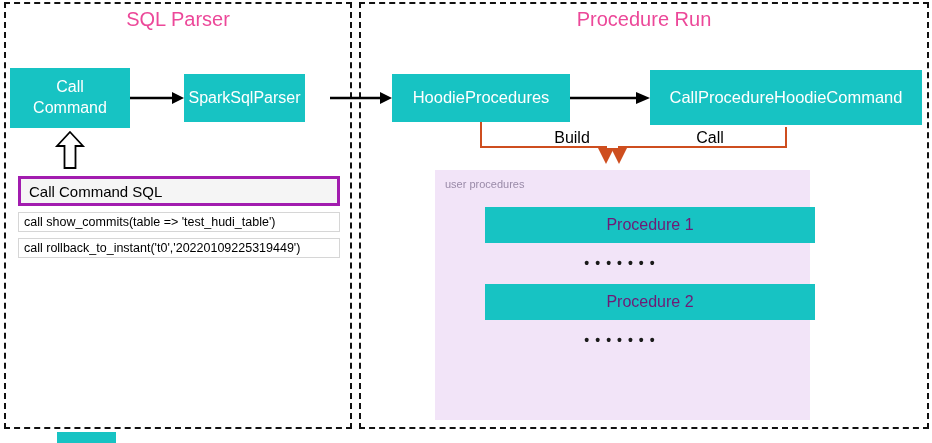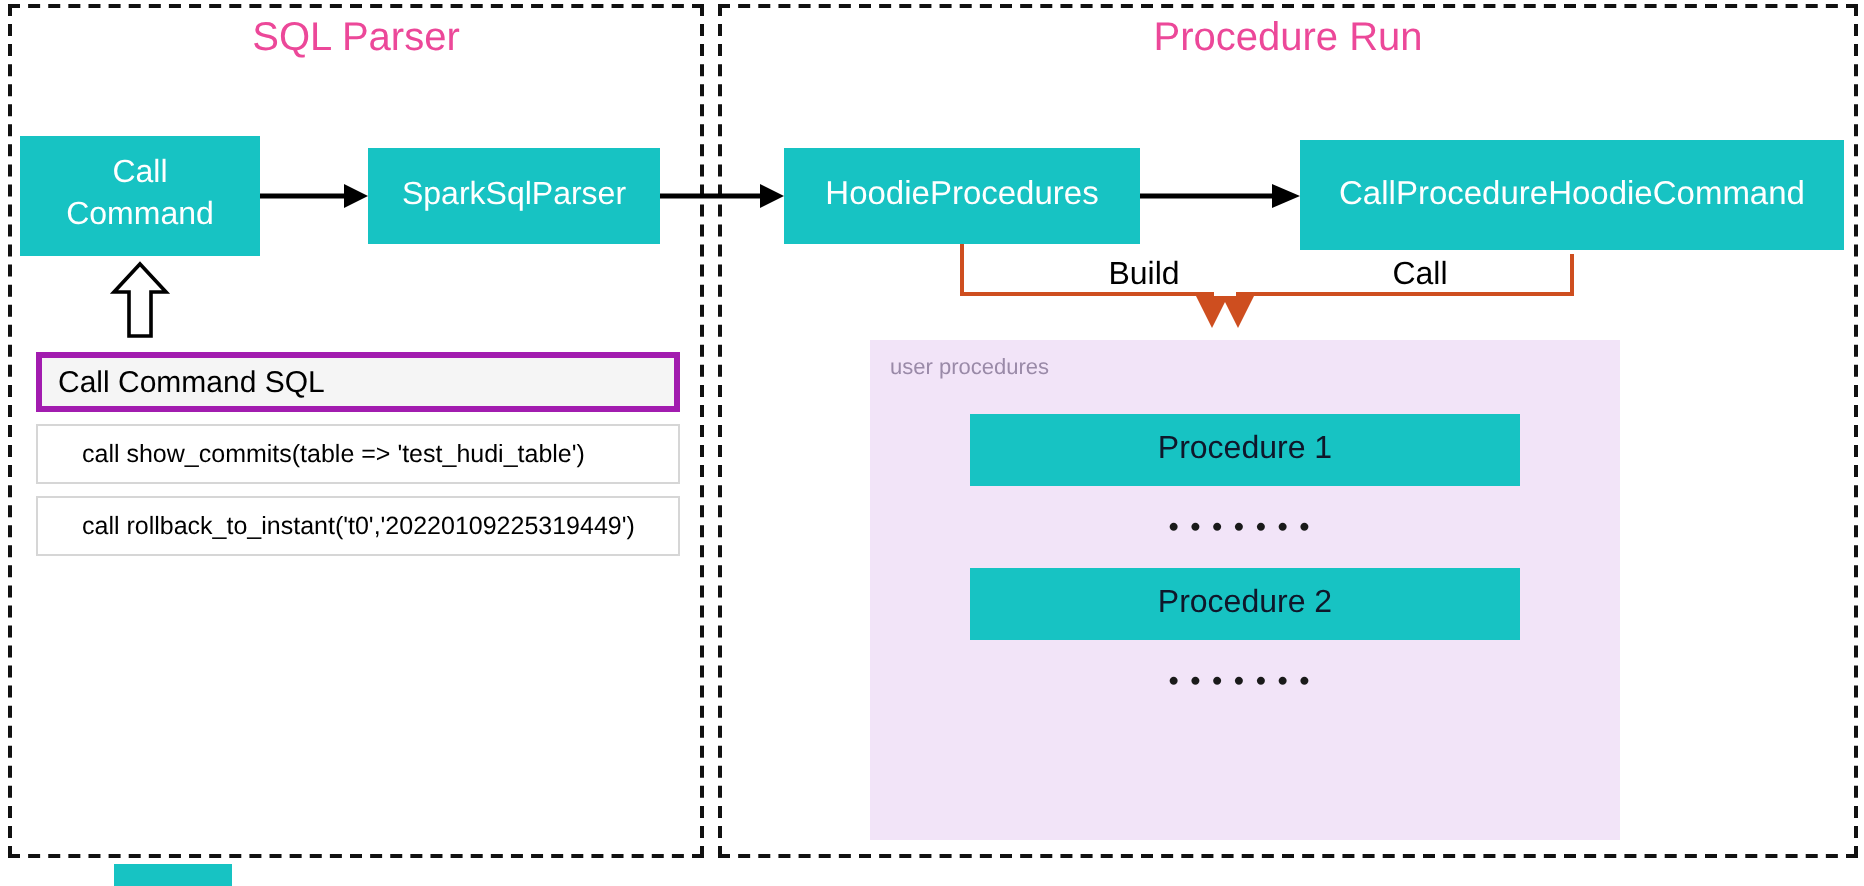--- a/index.html
+++ b/index.html
@@ -11,42 +11,42 @@
   .sect-right { left:359px; top:2px; width:570px; height:427px; }
 
   .title { position:absolute; font-size:20px; color:#ec4899; text-align:center; font-weight:400; }
   .title-left  { left:4px;   top:8px; width:348px; }
   .title-right { left:359px; top:8px; width:570px; }
 
   .tealbox { position:absolute; background:var(--teal,#17C3C3); color:#fff;
              display:flex; align-items:center; justify-content:center;
              text-align:center; font-size:16px; line-height:1.3; }
   .call-command { left:10px;  top:68px; width:120px; height:60px; white-space:pre-line; }
-  .spark        { left:184px; top:74px; width:146px; height:48px; }
+  .spark        { left:184px; top:74px; width:121px; height:48px; }
   .hoodie       { left:392px; top:74px; width:178px; height:48px; font-size:16.5px; }
   .callproc     { left:650px; top:70px; width:272px; height:55px; font-size:16.5px; }
 
   svg.abs { position:absolute; overflow:visible; }
 
   .sqlpanel { position:absolute; left:18px; top:176px; width:322px; }
   .sqlhead  { background:#F5F5F5; border:3px solid #a21caf; height:30px;
               display:flex; align-items:center; padding-left:8px; font-size:15px; color:#000; }
-  .sqlline  { background:#fff; border:1px solid #D6D6D6; height:30px;
-              display:flex; align-items:center; padding-left:22px; font-size:12.5px;
+  .sqlline  { background:#fff; border:1px solid #D6D6D6; height:20px;
+              display:flex; align-items:center; padding-left:5px; font-size:12.5px;
               color:#000; margin-top:6px; white-space:nowrap; }
 
   .conlabel { position:absolute; font-size:16px; color:#000; width:44px; text-align:center; }
   .build { left:550px; top:129px; }
   .call  { left:688px; top:129px; }
 
   .lavender { position:absolute; left:435px; top:170px; width:375px; height:250px;
               background:var(--lavender,#F2E4F8);padding-left:24px; }
   .userproc-label { position:absolute; left:10px; top:8px; font-size:11px; color:#9a8aa8; }
-  .proc { position:absolute; left:50px; width:275px; height:36px; background:var(--teal,#17C3C3);
-          color:#0f172a; display:flex; align-items:center; justify-content:center; font-size:16px; }
+  .proc { position:absolute; left:50px; width:330px; height:36px; background:var(--teal,#17C3C3);
+          color:#701a75; display:flex; align-items:center; justify-content:center; font-size:16px; }
   .proc1 { top:37px; } .proc2 { top:114px; } .procn { top:190px; }
   .dots { position:absolute; left:0; width:375px; text-align:center; font-size:14px;
           font-weight:bold; letter-spacing:6px; color:#1a1a1a; line-height:1; }
   .dots1 { top:86px; } .dots2 { top:163px; }
 
   .sliver { position:absolute; left:57px; top:432px; width:59px; height:11px; background:var(--teal,#17C3C3); }
 </style>
 </head>
 <body>
 

